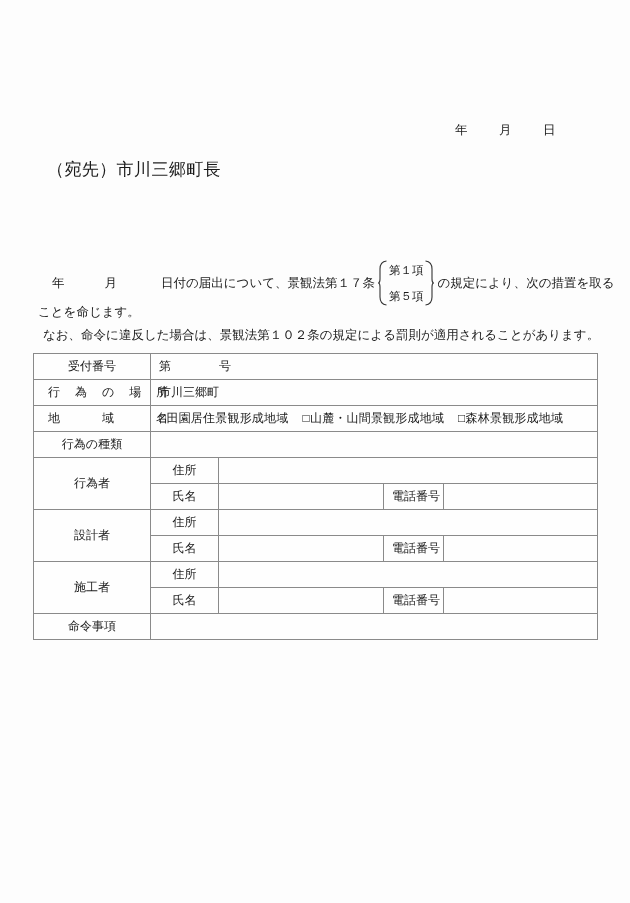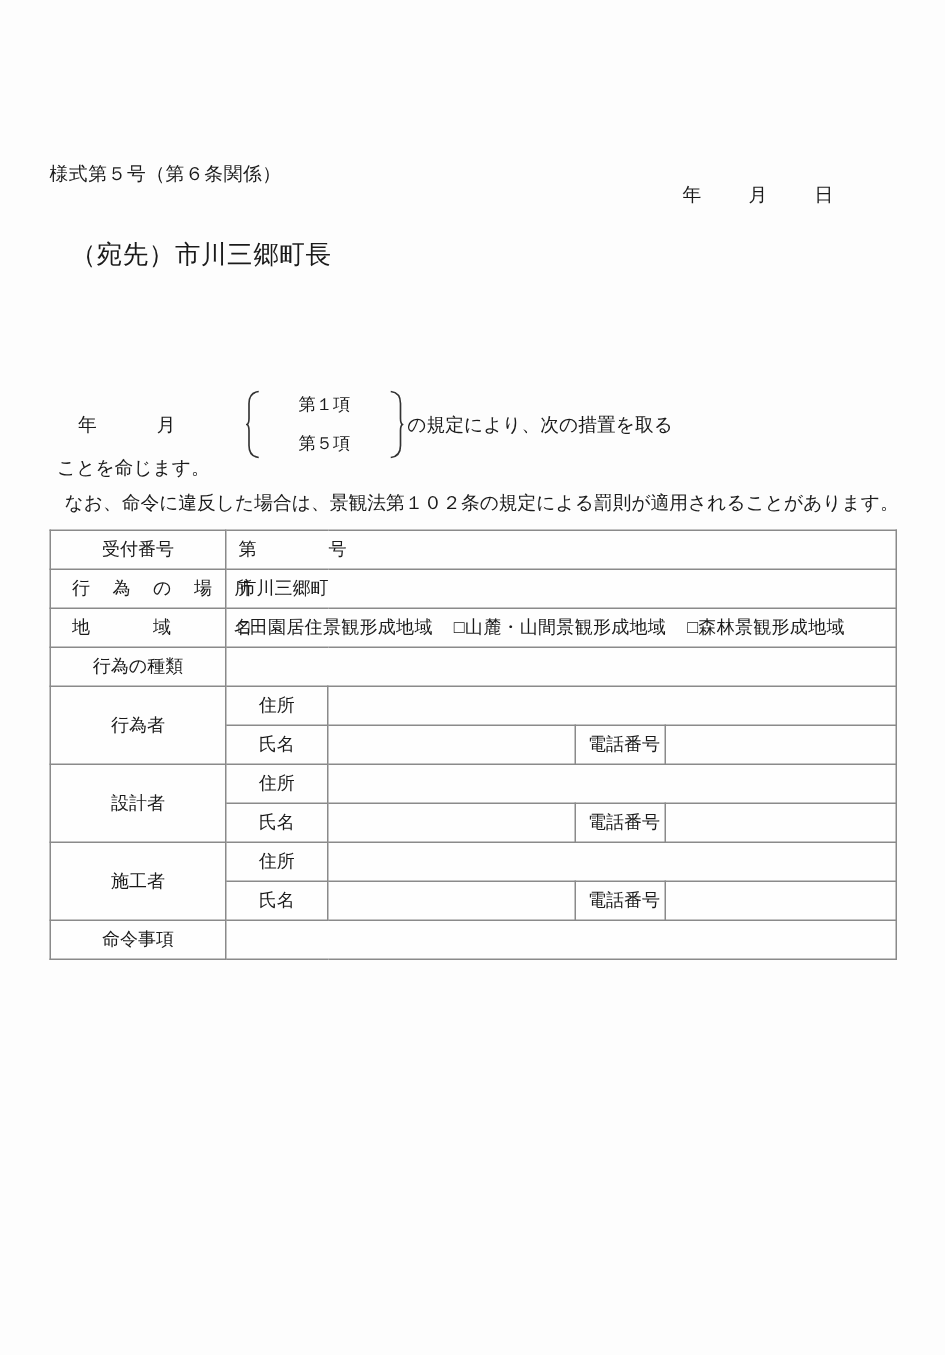--- a/index.html
+++ b/index.html
@@ -88,21 +88,20 @@
     display: flex;
     align-items: center;
     height: 42px;
   }
   .body-1 .gap-y { display: inline-block; width: 40px; }
   .body-1 .gap-m { display: inline-block; width: 44px; }
   .brace {
     display: inline-flex;
     align-items: center;
     margin: 0 3px;
-    gap: 24px;
   }
   .brace-svg { display: block; }
   .brace-items {
     display: inline-flex;
     flex-direction: column;
     justify-content: space-between;
     height: 40px;
     padding: 1px 2px;
     font-size: 11.5px;
     line-height: 14px;
@@ -171,35 +170,35 @@
     letter-spacing: 0.2px;
   }
   .region-list .cb { margin-right: 0px; }
   .region-sep { display: inline-block; width: 14px; }
 </style>
 </head>
 <body>
 
 <div class="page">
 
-  <div class="form-no">様式第５号（第６条関係）</div>
 
   <div class="date-line">
     <span class="date-y">年</span><span class="date-m">月</span><span>日</span>
   </div>
 
   <div class="addressee">（宛先）市川三郷町長</div>
 
 
 
   <div class="body-1">
     <span>年</span>
     <span class="gap-y"></span>
     <span>月</span>
     <span class="gap-m"></span>
+    <span>日付の届出について、景観法第１７条</span>
     <span class="brace">
       <svg class="brace-svg" width="9" height="46" viewBox="0 0 9 46" aria-hidden="true">
         <path d="M8.5 1 C4 1.5 2 4 2 9 L2 19 C2 22 1.5 22.6 0.6 23 C1.5 23.4 2 24 2 27 L2 37 C2 42 4 44.5 8.5 45" fill="none" stroke="#333333" stroke-width="1.1"></path>
       </svg>
       <span class="brace-items">
         <span>第１項</span>
         <span>第５項</span>
       </span>
       <svg class="brace-svg" width="9" height="46" viewBox="0 0 9 46" aria-hidden="true">
         <path d="M0.5 1 C5 1.5 7 4 7 9 L7 19 C7 22 7.5 22.6 8.4 23 C7.5 23.4 7 24 7 27 L7 37 C7 42 5 44.5 0.5 45" fill="none" stroke="#333333" stroke-width="1.1"></path>

